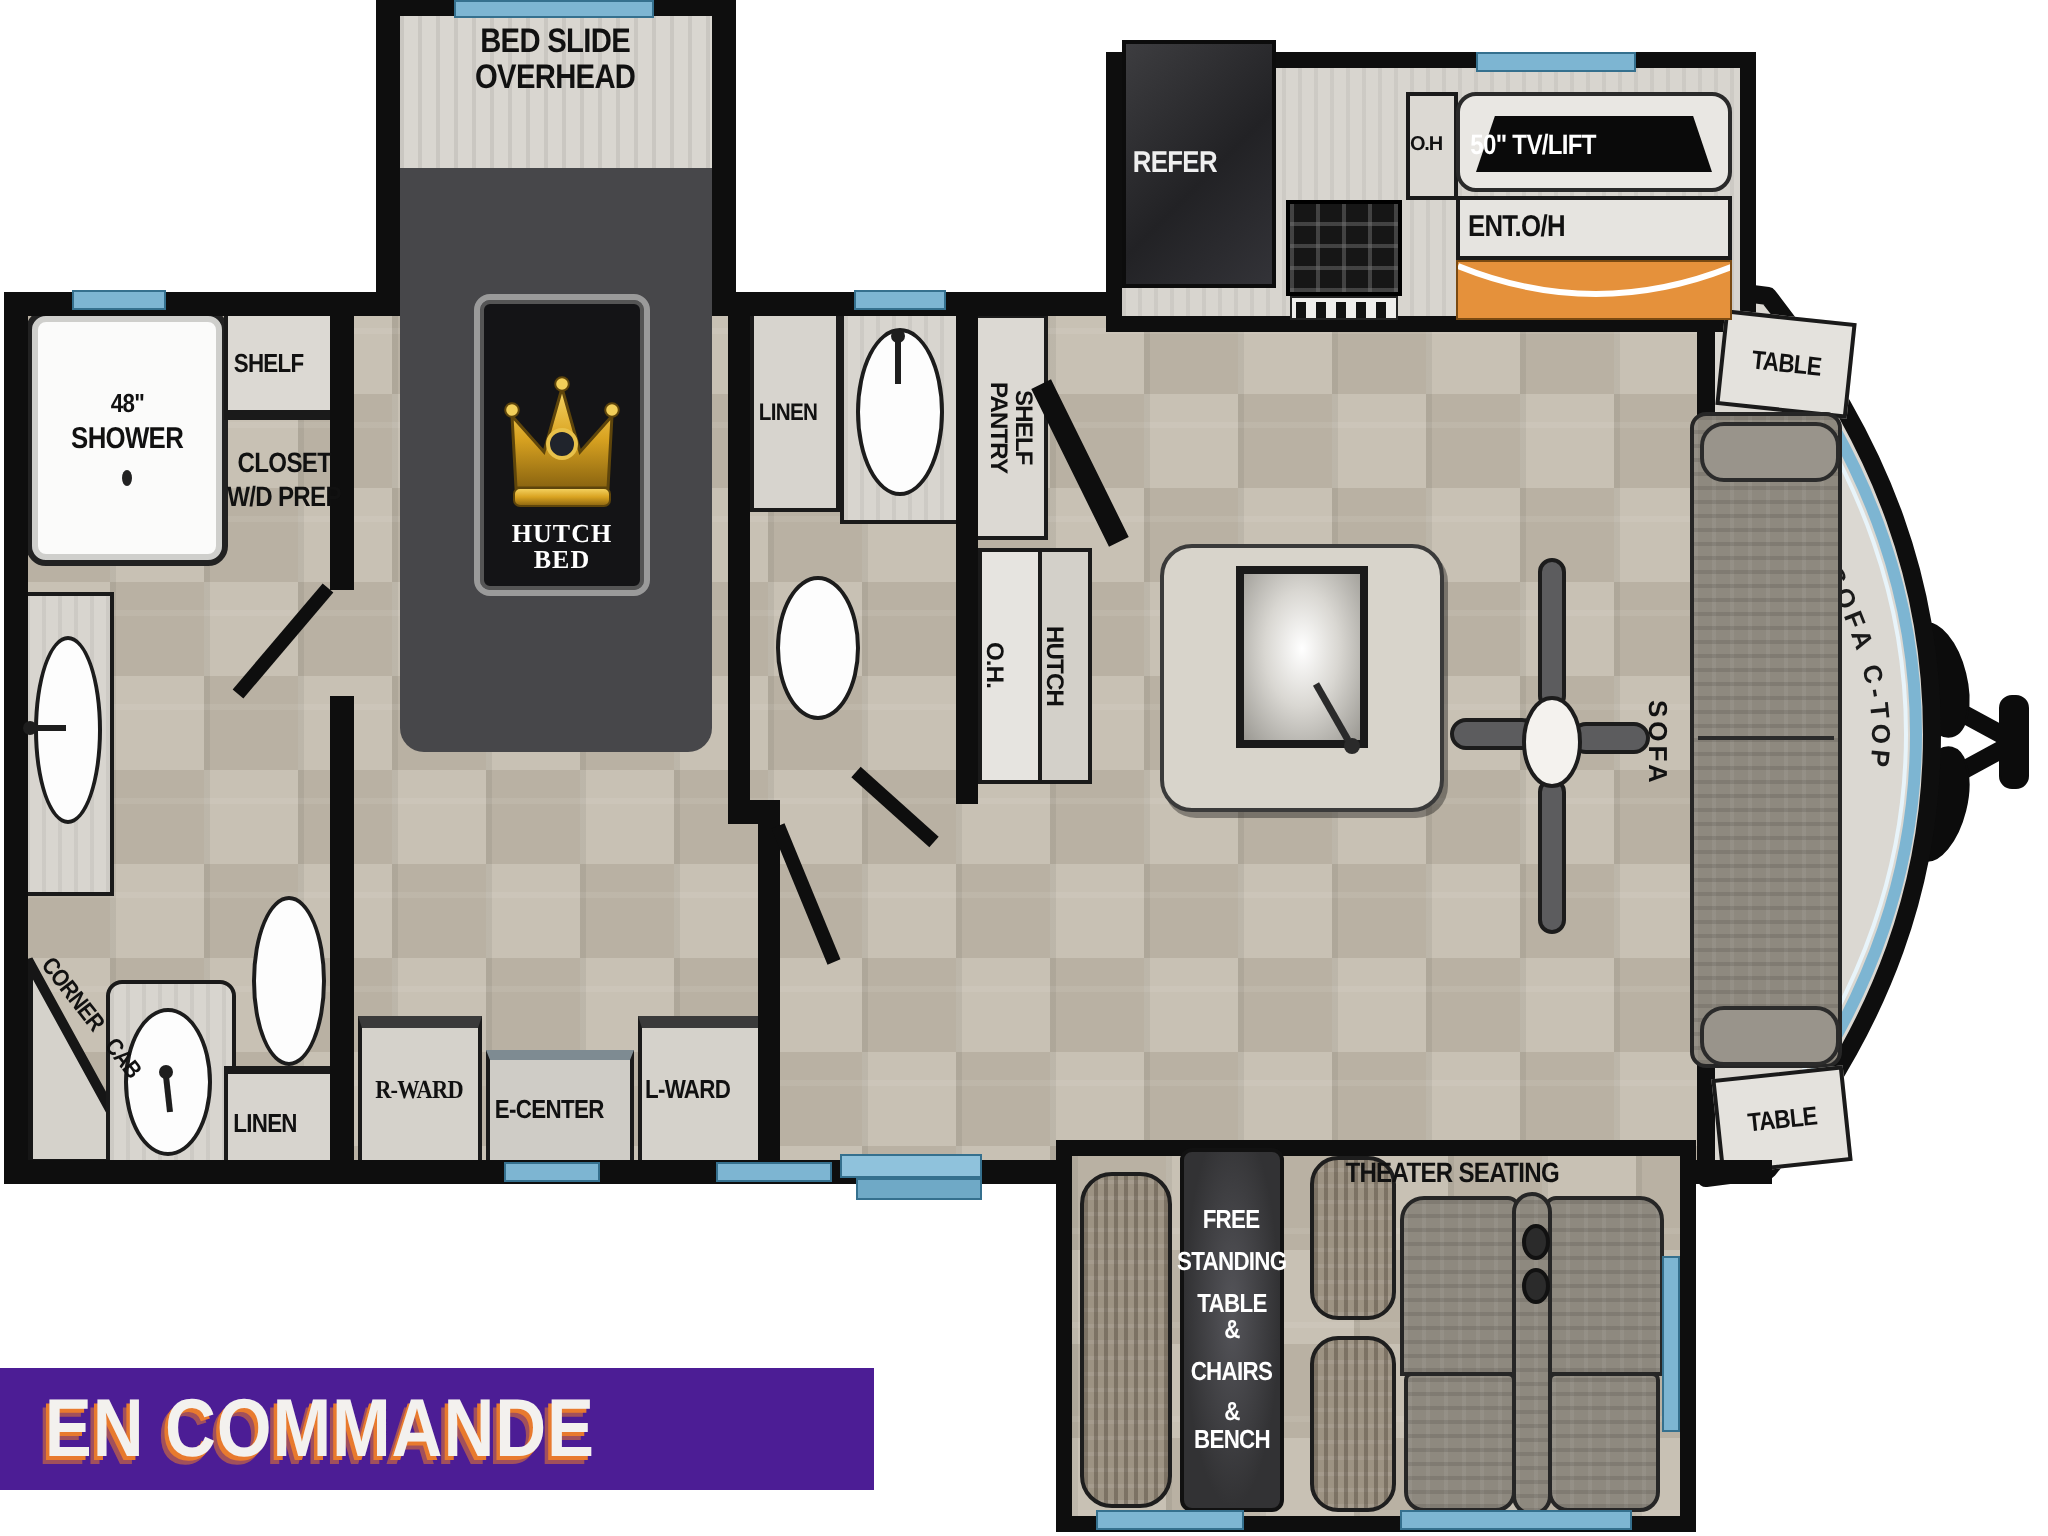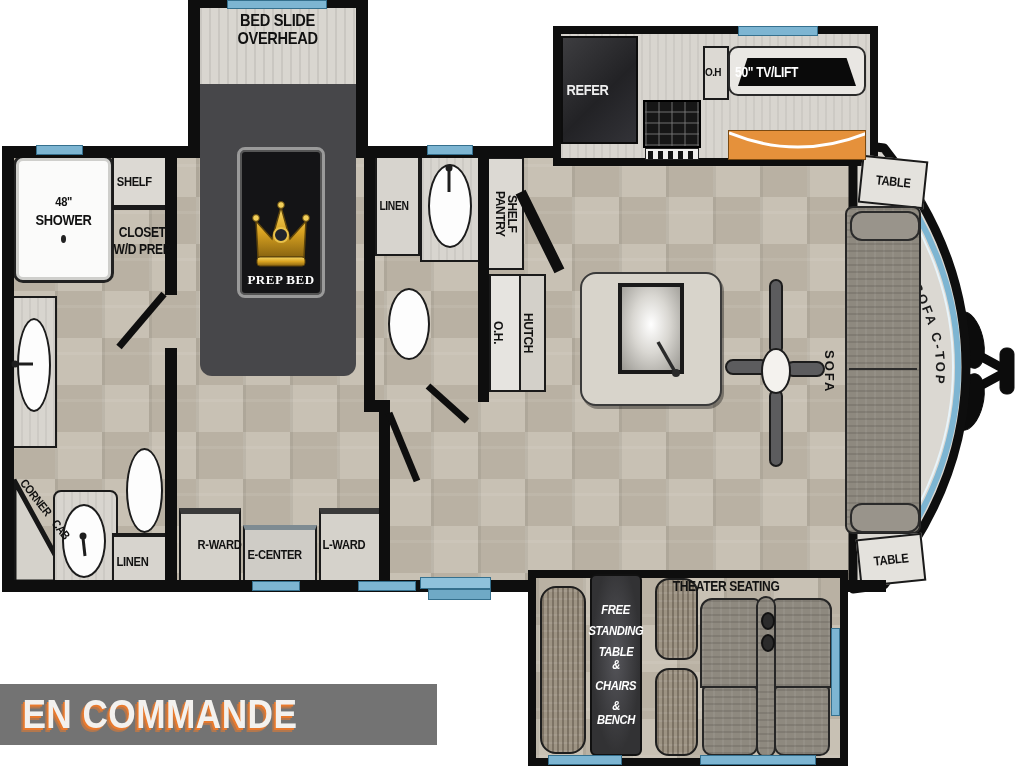--- a/index.html
+++ b/index.html
@@ -26,21 +26,21 @@
     border:2px solid #262626;box-sizing:border-box;}
   .tanfab{background:#9d9383;
     background-image:repeating-linear-gradient(90deg, rgba(40,30,20,.28) 0 2px, rgba(0,0,0,0) 2px 5px),
       repeating-linear-gradient(0deg, rgba(255,255,255,.08) 0 2px, rgba(0,0,0,0) 2px 8px);
     border:2px solid #1e1e1e;box-sizing:border-box;}
   .counter{background:#d8d5cf;
     background-image:repeating-linear-gradient(90deg, rgba(0,0,0,.05) 0 2px, rgba(0,0,0,0) 2px 8px);
     border:2px solid #1a1a1a;box-sizing:border-box;}
   .oval{border-radius:50%;background:#fdfdfd;border:2px solid #1c1c1c;box-sizing:border-box;}
   svg text{font-family:"Liberation Sans",sans-serif;}
-  #banner{left:0;top:684px;width:437px;height:61px;background:#737373;z-index:9;}
+  #banner{left:0;top:684px;width:437px;height:61px;background:#4c1d95;z-index:9;}
   #banner .txt{font-size:41px;font-weight:bold;color:#f3f1ee;letter-spacing:.5px;
     text-shadow:-2px 2px 0 #e87a2e,-4px 4px 0 rgba(232,122,46,.55);}
 </style>
 </head>
 <body>
 
 <div id="scene">
 
   <div class="abs tile" style="left:8px;top:150px;width:874px;height:440px;z-index:1;"></div>
 
@@ -88,62 +88,65 @@
             <stop offset="1" stop-color="#8a6410"></stop>
         </linearGradient>
       </defs>
       <path d="M8,58 L6,22 L22,40 L31,8 L40,40 L56,22 L54,58 Z" fill="url(#gold)" stroke="#5e450b" stroke-width="1.5"></path>
       <circle cx="6" cy="19" r="3.4" fill="#f2cf5a" stroke="#5e450b"></circle>
       <circle cx="31" cy="6" r="3.4" fill="#f2cf5a" stroke="#5e450b"></circle>
       <circle cx="56" cy="19" r="3.4" fill="#f2cf5a" stroke="#5e450b"></circle>
       <circle cx="31" cy="36" r="7" fill="#20242c" stroke="#e8c14a" stroke-width="2"></circle>
       <rect x="7" y="58" width="48" height="9" rx="3" fill="url(#gold)" stroke="#5e450b"></rect>
     </svg>
-    <div class="lbl" style="color:#fff;font-family:'Liberation Serif',serif;font-size:13px;margin-bottom:8px;letter-spacing:.5px;">PREP BED</div>
+    <div class="lbl" style="color:#fff;font-family:'Liberation Serif',serif;font-size:13px;margin-bottom:8px;letter-spacing:.5px;">HUTCH BED</div>
   </div>
 
   <div class="abs wall" style="left:553px;top:26px;width:325px;height:140px;z-index:3;"></div>
   <div class="abs counter" style="left:561px;top:34px;width:309px;height:124px;border:none;z-index:3;"></div>
   <div class="abs win" style="left:738px;top:26px;width:80px;height:10px;"></div>
 
-  <div class="abs flexc" style="left:561px;top:36px;width:77px;height:108px;z-index:5;border:2px solid #0c0c0c;box-sizing:border-box;
+  <div class="abs flexc" style="left:561px;top:20px;width:77px;height:124px;z-index:5;border:2px solid #0c0c0c;box-sizing:border-box;
               background:linear-gradient(135deg,#3d3d40 0%,#222225 55%,#333338 100%);">
     <span class="lbl cond" style="color:#efefef;font-size:15px;">REFER</span>
   </div>
 
   <div class="abs box flexc" style="left:703px;top:46px;width:26px;height:54px;z-index:5;background:#dcd9d3;">
     <span class="lbl" style="font-size:10px;letter-spacing:-0.6px;">O.H</span>
   </div>
 
   <div class="abs" style="left:643px;top:100px;width:58px;height:48px;z-index:5;background:#161616;border:2px solid #000;box-sizing:border-box;
               background-image:repeating-linear-gradient(0deg, rgba(120,120,120,.45) 0 2px, rgba(0,0,0,0) 2px 11px),
                                repeating-linear-gradient(90deg, rgba(120,120,120,.45) 0 2px, rgba(0,0,0,0) 2px 13px);"></div>
   <div class="abs" style="left:645px;top:148px;width:54px;height:12px;z-index:5;background:#efeeec;border:1px solid #222;box-sizing:border-box;
               background-image:repeating-linear-gradient(90deg, #111 0 5px, rgba(0,0,0,0) 5px 10px);background-size:50px 8px;background-position:2px 2px;background-repeat:no-repeat;"></div>
 
   <div class="abs" style="left:728px;top:46px;width:138px;height:50px;z-index:5;background:#e9e7e3;border:2px solid #2a2a2a;border-radius:10px;box-sizing:border-box;"></div>
   <div class="abs" style="left:738px;top:58px;width:118px;height:28px;z-index:5;background:#0a0a0a;clip-path:polygon(8% 0,92% 0,100% 100%,0 100%);"></div>
   <div class="abs lbl flexc" style="left:730px;top:58px;width:134px;height:28px;z-index:8;">
     <span class="cond" style="color:#fff;font-size:14px;">50" TV/LIFT</span>
   </div>
 
+  <div class="abs box flexc" style="left:728px;top:98px;width:138px;height:32px;z-index:5;background:#e6e4e0;">
+    <span class="lbl cond" style="font-size:15px;">ENT.O/H</span>
+  </div>
 
   <div class="abs" style="left:728px;top:130px;width:138px;height:30px;z-index:5;background:#e5913b;border:1px solid #7a4a12;box-sizing:border-box;overflow:hidden;">
     <svg width="138" height="30" viewBox="0 0 138 30">
         <path d="M 0,2 Q 69,30 138,2" fill="none" stroke="#fff" stroke-width="3"></path>
       </svg>
   </div>
 
   <div class="abs wall" style="left:528px;top:570px;width:320px;height:196px;z-index:3;"></div>
   <div class="abs tile" style="left:536px;top:578px;width:304px;height:180px;z-index:3;"></div>
 
   <div class="abs tanfab" style="left:540px;top:586px;width:46px;height:168px;border-radius:16px;z-index:5;"></div>
 
   <div class="abs" style="left:590px;top:574px;width:52px;height:182px;z-index:5;background:radial-gradient(ellipse at 50% 45%, #55555a 0%, #323234 70%);
-              border:2px solid #111;border-radius:6px;box-sizing:border-box;display:flex;flex-direction:column;align-items:center;justify-content:center;gap:7px;font-style:italic;">
+              border:2px solid #111;border-radius:6px;box-sizing:border-box;display:flex;flex-direction:column;align-items:center;justify-content:center;gap:7px;">
     <span class="lbl cond" style="color:#fff;font-size:13px;">FREE</span>
     <span class="lbl cond" style="color:#fff;font-size:13px;">STANDING</span>
     <span class="lbl cond" style="color:#fff;font-size:13px;">TABLE &amp;</span>
     <span class="lbl cond" style="color:#fff;font-size:13px;">CHAIRS</span>
     <span class="lbl cond" style="color:#fff;font-size:13px;">&amp; BENCH</span>
   </div>
 
   <div class="abs tanfab" style="left:655px;top:578px;width:43px;height:82px;border-radius:14px;z-index:5;"></div>
   <div class="abs tanfab" style="left:655px;top:668px;width:43px;height:88px;border-radius:14px;z-index:5;"></div>
 
@@ -200,21 +203,21 @@
   </div>
 
   <div class="abs counter" style="left:53px;top:490px;width:65px;height:96px;z-index:3;border-radius:8px 8px 0 0;"></div>
   <div class="abs oval" style="left:62px;top:504px;width:44px;height:74px;z-index:3;"></div>
   <div class="abs oval" style="left:126px;top:448px;width:37px;height:85px;z-index:3;"></div>
   <div class="abs box flexc" style="left:112px;top:533px;width:61px;height:55px;background:#d7d4ce;border-top:4px solid #1a1a1a;">
     <span class="lbl cond" style="font-size:13px;">LINEN</span>
   </div>
 
   <div class="abs box" style="left:179px;top:508px;width:62px;height:80px;background:#d5d2cb;border-top:6px solid #3a3a3a;"></div>
-  <div class="abs lbl flexc" style="left:194px;top:530px;width:62px;height:30px;">
+  <div class="abs lbl flexc" style="left:184px;top:530px;width:62px;height:30px;font-family:Liberation Serif, serif;">
     <span class="cond" style="font-size:13px;">R-WARD</span>
   </div>
   <div class="abs box" style="left:243px;top:525px;width:74px;height:63px;background:#cfccc6;border-top:5px solid #7e8b92;"></div>
   <div class="abs lbl flexc" style="left:243px;top:540px;width:74px;height:30px;">
     <span class="cond" style="font-size:13px;">E-CENTER</span>
   </div>
   <div class="abs box" style="left:319px;top:508px;width:62px;height:80px;background:#d5d2cb;border-top:6px solid #3a3a3a;"></div>
   <div class="abs lbl flexc" style="left:319px;top:530px;width:62px;height:30px;">
     <span class="cond" style="font-size:13px;">L-WARD</span>
   </div>

